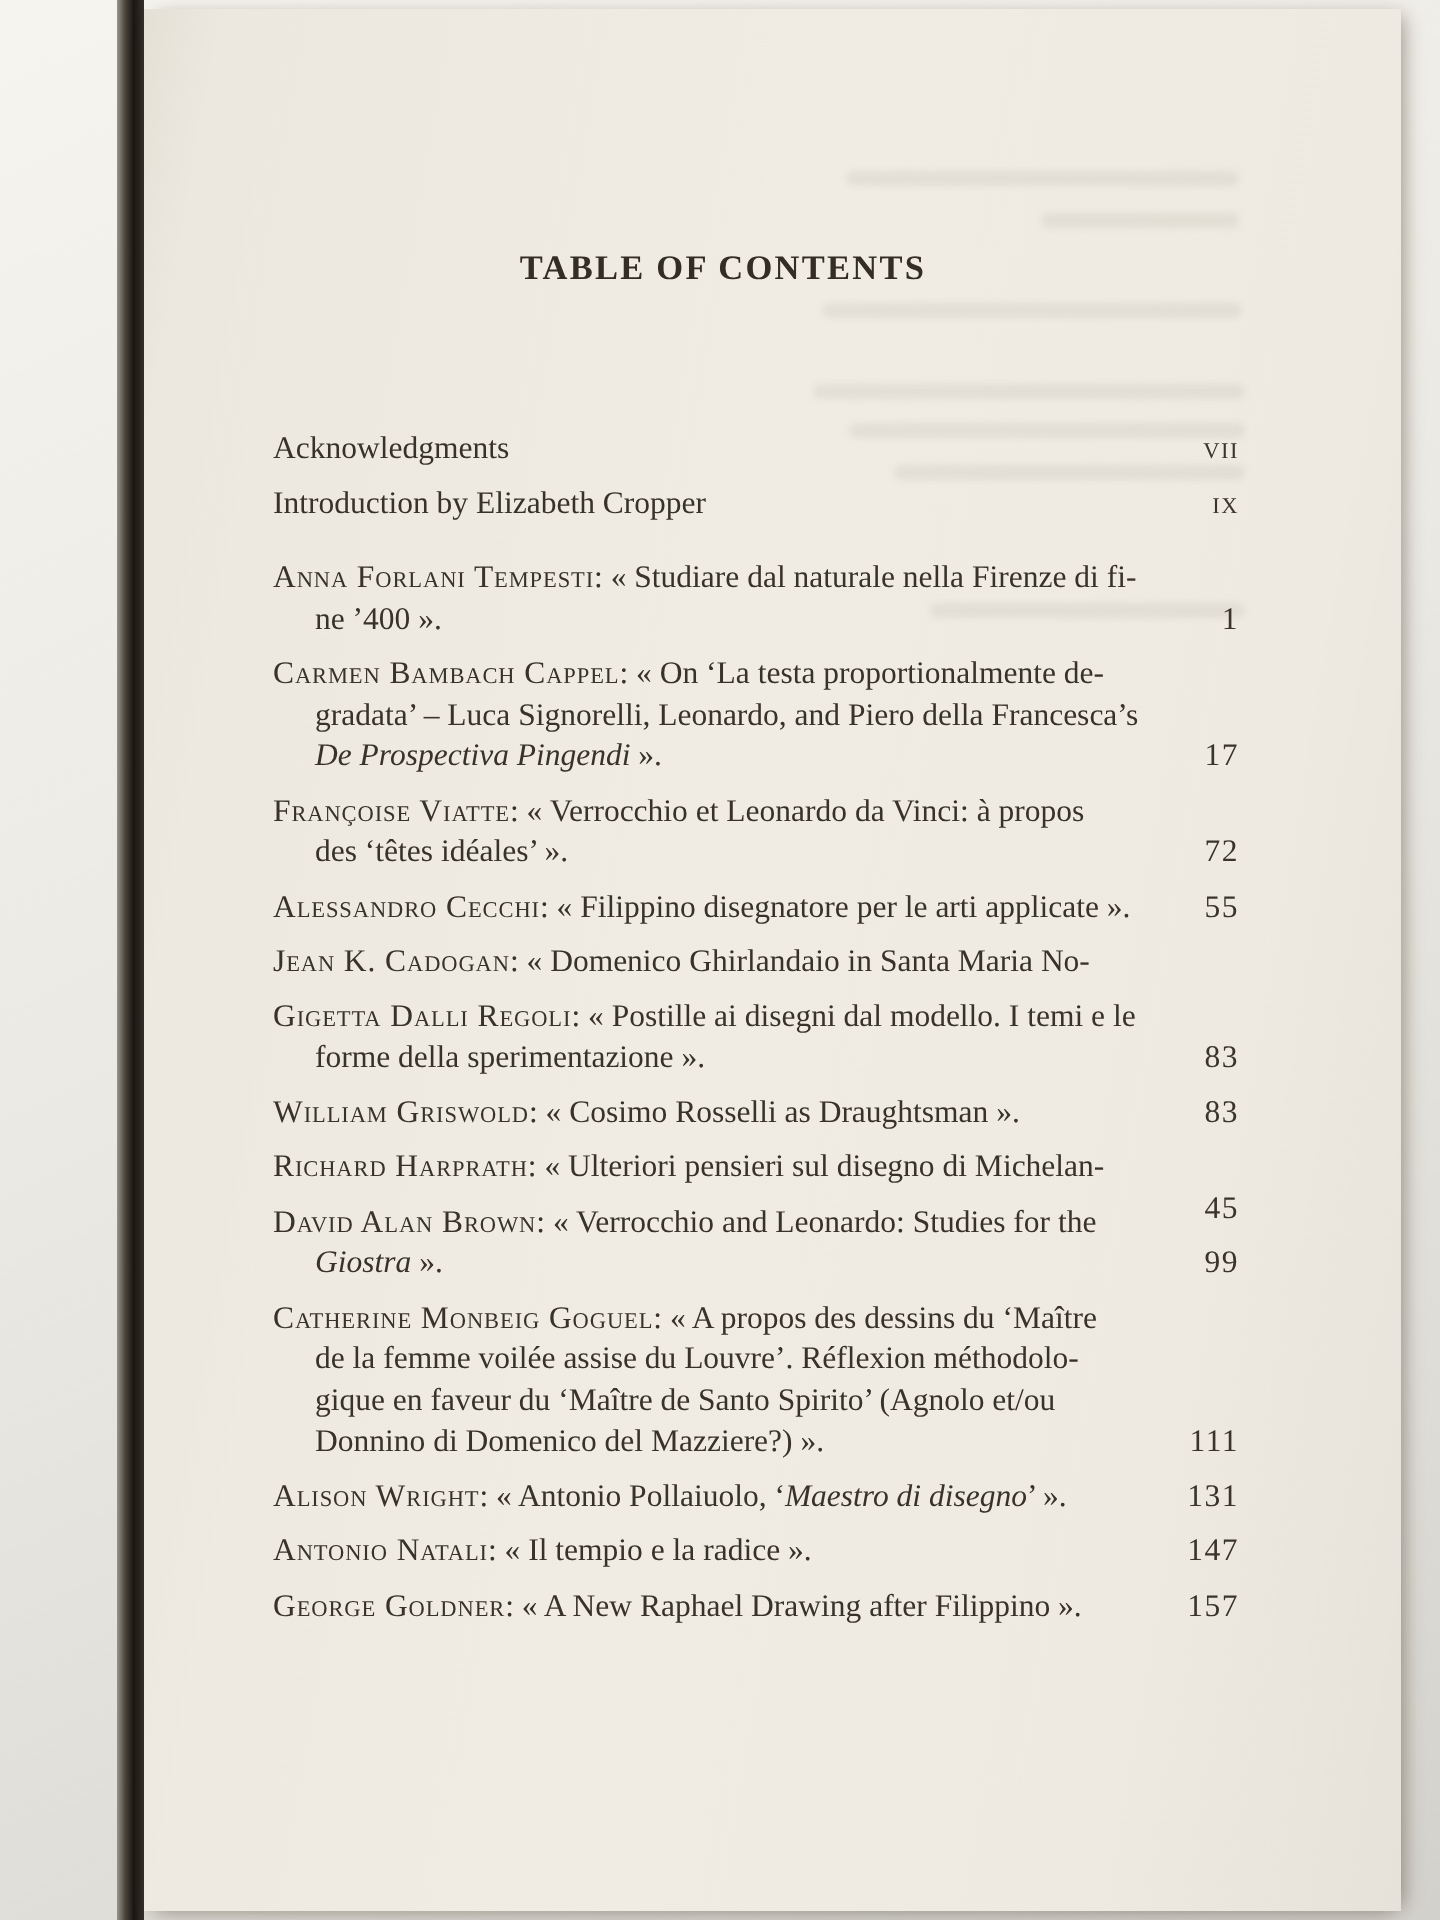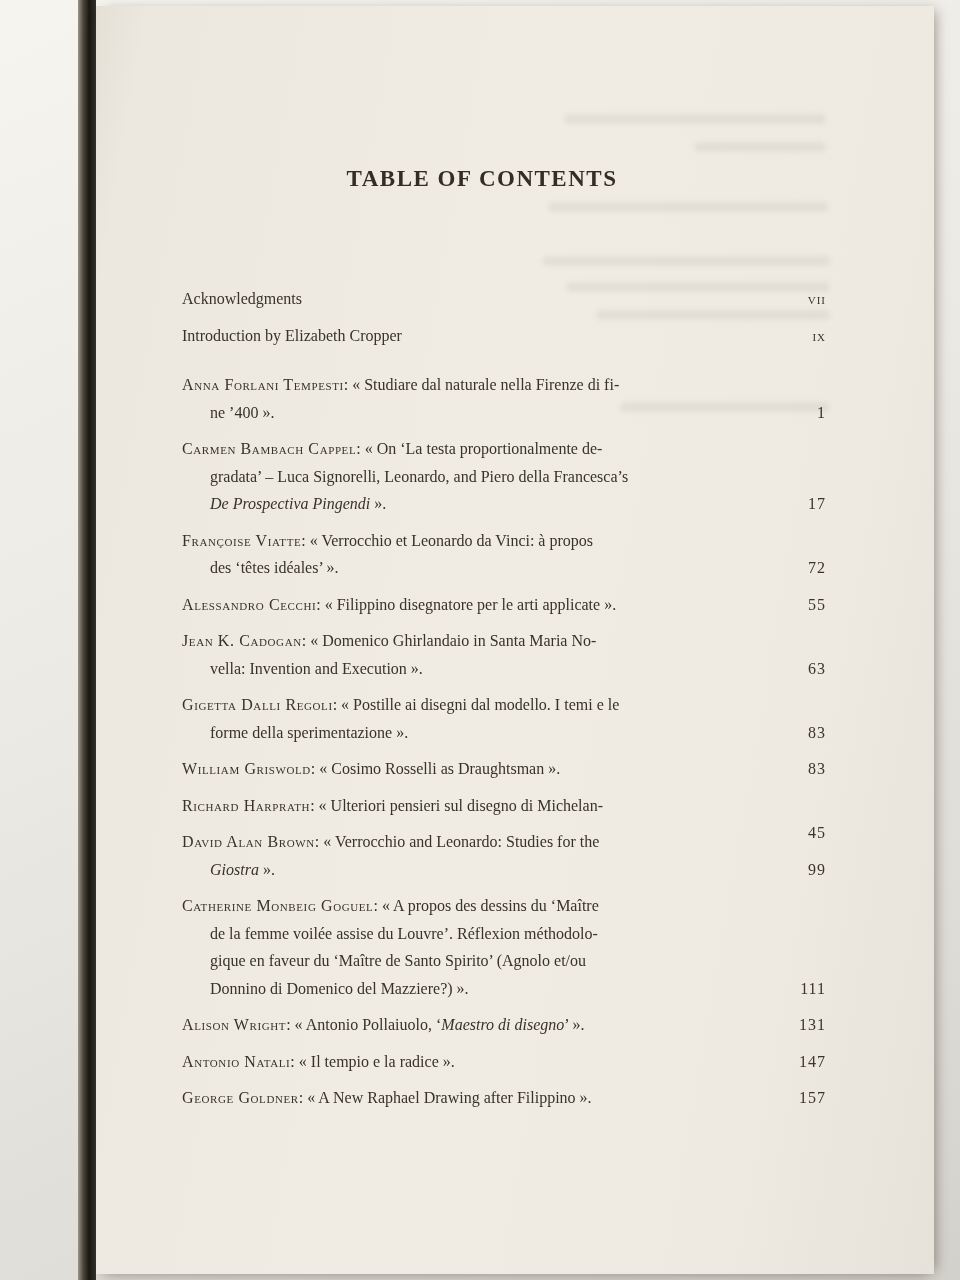--- a/index.html
+++ b/index.html
@@ -32,21 +32,21 @@
     padding:0 108px 0 42px;
     text-align:center;
     font-size:23px;
     font-weight:bold;
     letter-spacing:1.5px;
     color:#332d24;
   }
   .entries{
     margin-top:93px;
     padding:0 108px 0 86px;
-    font-size:16px;
+    font-size:21px;
   }
   .entry{margin-bottom:9px;}
   .entry:nth-child(2){margin-bottom:22px;}
   .line{
     position:relative;
     line-height:27.5px;
     white-space:nowrap;
   }
   .line.cont{padding-left:28px;}
   .sc{font-variant:small-caps;letter-spacing:.6px;text-align:right;}
@@ -100,21 +100,20 @@
           </div>
           <div class="entry">
             <div class="line"><span class="sc">Françoise Viatte</span><span class="">: « Verrocchio et Leonardo da Vinci: à propos</span></div>
             <div class="line cont"><span class="">des ‘têtes idéales’ ».</span><span class="pnum">72</span></div>
           </div>
           <div class="entry">
             <div class="line"><span class="sc">Alessandro Cecchi</span><span class="">: « Filippino disegnatore per le arti applicate ».</span><span class="pnum">55</span></div>
           </div>
           <div class="entry">
             <div class="line"><span class="sc">Jean K. Cadogan</span><span class="">: « Domenico Ghirlandaio in Santa Maria No-</span></div>
-            <div class="line cont"><span class="">vella: Invention and Execution ».</span><span class="pnum">63</span></div>
           </div>
           <div class="entry">
             <div class="line"><span class="sc">Gigetta Dalli Regoli</span><span class="">: « Postille ai disegni dal modello. I temi e le</span></div>
             <div class="line cont"><span class="">forme della sperimentazione ».</span><span class="pnum">83</span></div>
           </div>
           <div class="entry">
             <div class="line"><span class="sc">William Griswold</span><span class="">: « Cosimo Rosselli as Draughtsman ».</span><span class="pnum">83</span></div>
           </div>
           <div class="entry">
             <div class="line"><span class="sc">Richard Harprath</span><span class="">: « Ulteriori pensieri sul disegno di Michelan-</span></div>

